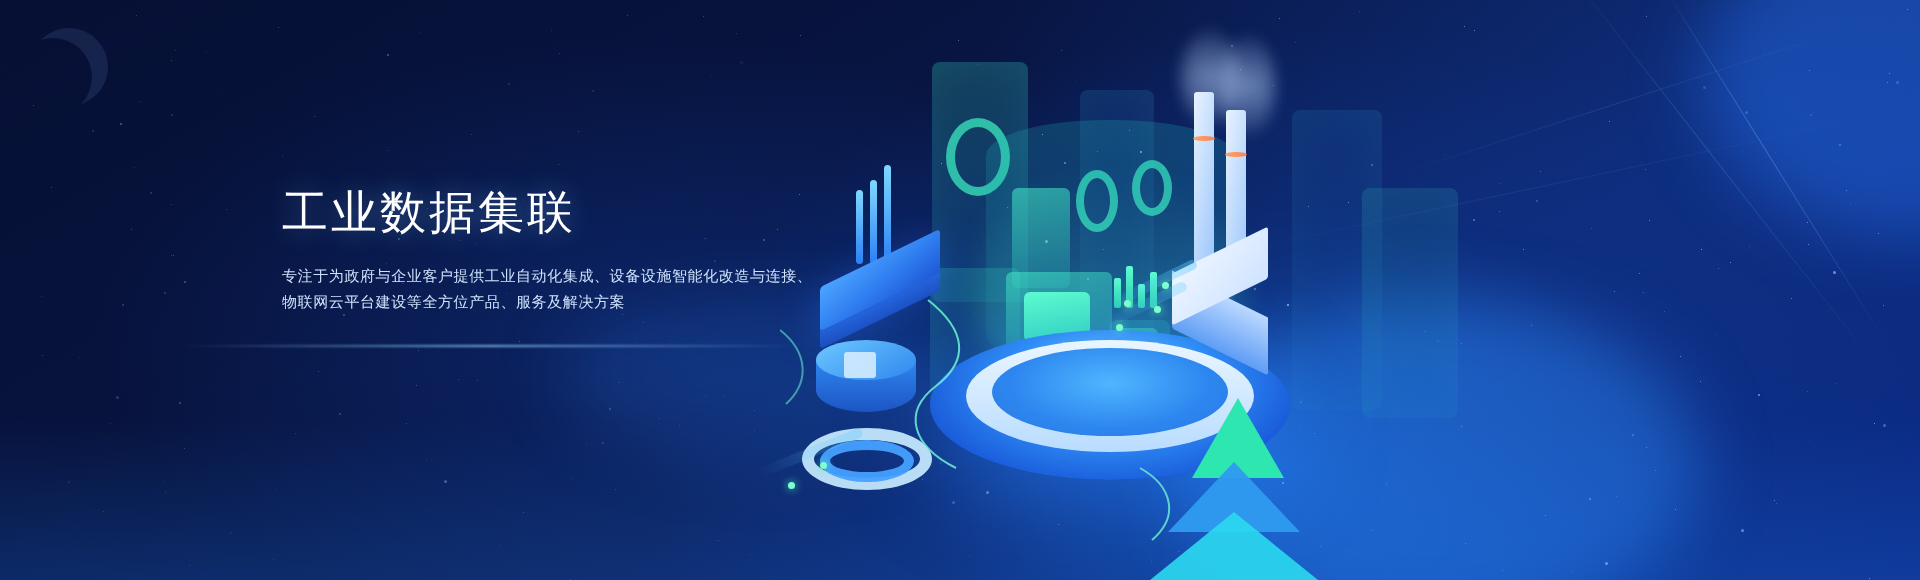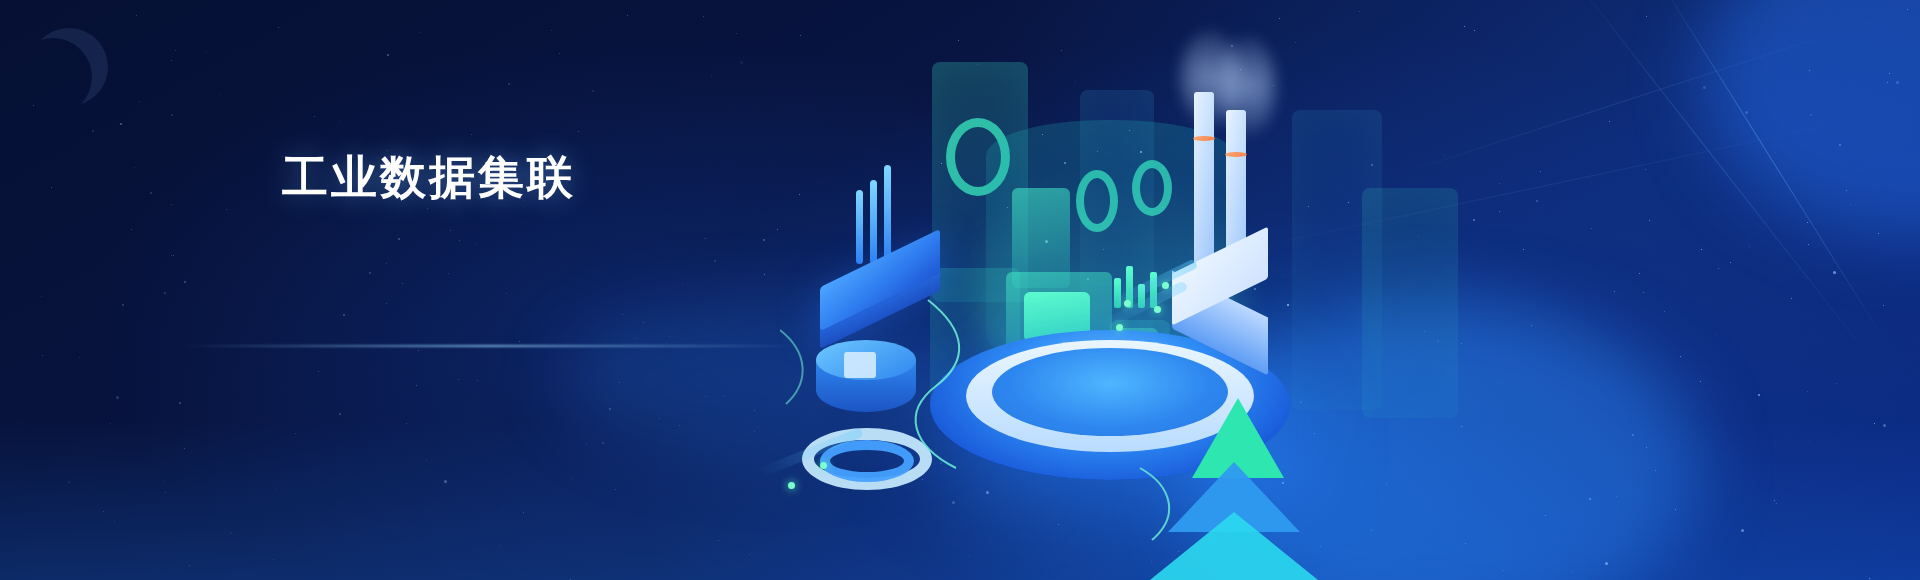--- a/index.html
+++ b/index.html
@@ -39,23 +39,24 @@
   }
   .hr-glow {
     position:absolute; left:180px; width:620px; height:2px; top:345px;
     background:linear-gradient(90deg,rgba(90,170,255,0),rgba(150,215,255,.75),rgba(90,170,255,0));
     filter:blur(1px);
   }
 
   
   .copy { position:absolute; left:282px; top:150px; width:640px; }
   .headline {
-    color:#ffffff; font-size:46px; line-height:54px; font-weight:700;
+    color:#ffffff; font-size:46px; line-height:54px; font-weight:400;
     letter-spacing:3px; text-shadow:0 0 26px rgba(120,190,255,.45);
     white-space:nowrap;
+    margin-top:35px;
   }
   .subcopy {
     margin-top:24px; color:#cfe2fb; font-size:15px; line-height:26px;
     letter-spacing:.6px; font-weight:400; max-width:530px;
   }
   .subcopy div { white-space:nowrap; }
 
   
   .illus { position:absolute; left:780px; top:0; width:1140px; height:580px; }
 
@@ -427,20 +428,22 @@
   <div class="glow-streak" style="left:1180px;top:300px;width:520px;height:330px;background:rgba(45,140,255,.42);"></div>
   <div class="glow-streak" style="left:1700px;top:-90px;width:420px;height:330px;background:rgba(40,120,255,.38);"></div>
   <div class="glow-streak" style="left:560px;top:300px;width:420px;height:160px;background:rgba(40,120,230,.20);"></div>
 
   <div class="grid-floor"></div>
   <div class="hr-glow"></div>
 
   <div class="copy">
     <div class="headline">工业数据集联</div>
     <div class="subcopy">
+      <div>专注于为政府与企业客户提供工业自动化集成、设备设施智能化改造与连接、</div>
+      <div>物联网云平台建设等全方位产品、服务及解决方案</div>
     </div>
   </div>
 
   <div class="illus">
 
     <div class="glass" style="left:152px;top:62px;width:96px;height:240px;opacity:.55;"></div>
     <div class="glass" style="left:300px;top:90px;width:74px;height:250px;opacity:.38;
                 background:linear-gradient(180deg,rgba(40,120,200,.45),rgba(20,70,150,.12));"></div>
     <div class="glass" style="left:150px;top:268px;width:90px;height:150px;opacity:.45;"></div>
     <div class="glass" style="left:330px;top:320px;width:60px;height:100px;opacity:.40;"></div>

